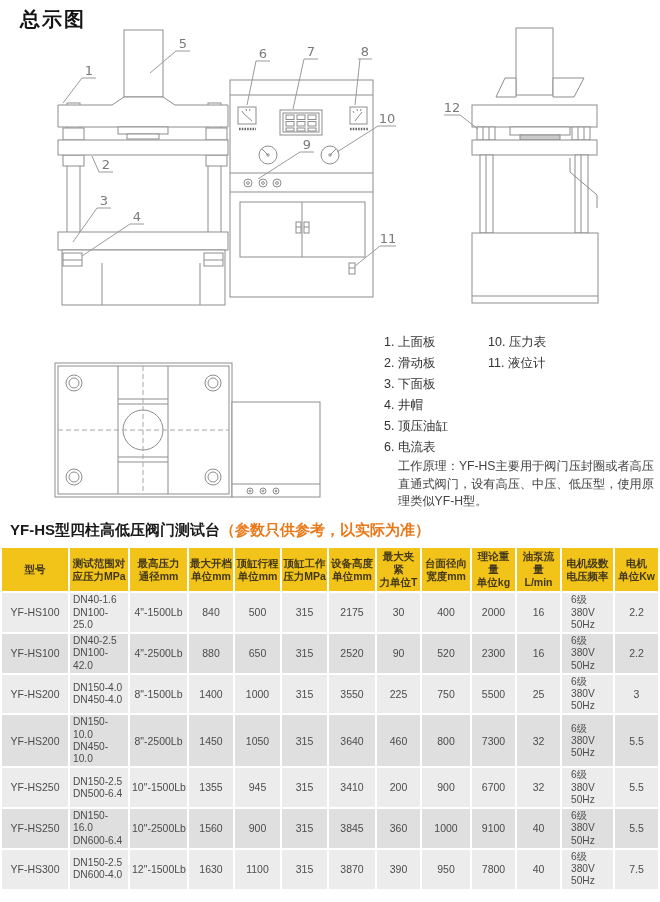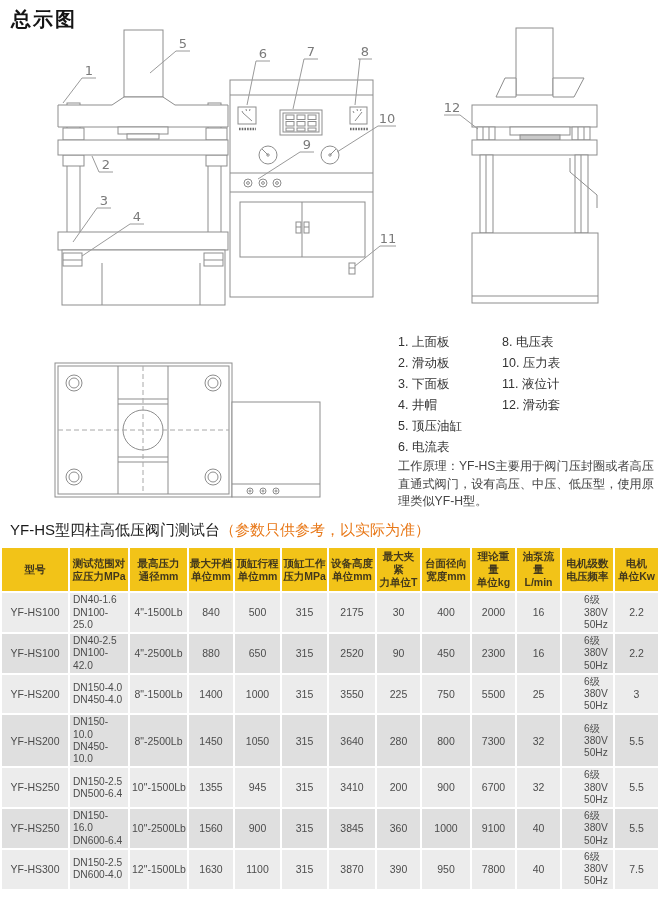--- a/index.html
+++ b/index.html
@@ -1,41 +1,41 @@
 <!DOCTYPE html>
 <html><head>
 <meta charset="utf-8">
 <style>
   html,body{margin:0;padding:0;background:#fff;}
   body{width:660px;height:902px;font-family:"Liberation Sans","DejaVu Sans",sans-serif;}
   .page{position:relative;width:660px;height:902px;overflow:hidden;background:#fff;}
-  .page-title{position:absolute;left:11px;top:6px;font-size:20px;font-weight:bold;letter-spacing:2px;color:#141414;}
+  .page-title{position:absolute;left:20px;top:6px;font-size:20px;font-weight:bold;letter-spacing:2px;color:#141414;}
   svg.diagram{position:absolute;left:0;top:25px;width:660px;height:492px;}
   .line{stroke:#8d8d8d;stroke-width:1;fill:none;}
   .solid{stroke:#8d8d8d;stroke-width:1;fill:#ffffff;}
   .leader{stroke:#9a9a9a;stroke-width:1;fill:none;}
   .dash{stroke:#a8a8a8;stroke-width:1;fill:none;stroke-dasharray:5 3;}
   .tinytext{stroke:#6b6b6b;stroke-width:2.4;stroke-dasharray:1.6 1.1;fill:none;}
   .hatch{fill:#c9c9c9;stroke:none;}
   .callout{font:13px "DejaVu Sans",sans-serif;fill:#7a7a7a;text-anchor:middle;}
-  .parts-list{position:absolute;left:398px;top:332px;width:262px;display:flex;}
+  .parts-list{position:absolute;left:384px;top:332px;width:262px;display:flex;}
   .parts-col{width:104px;}
   .parts-col.second{width:158px;}
   .part-item{font-size:12.5px;line-height:21px;color:#333;font-weight:500;white-space:nowrap;}
   .principle{position:absolute;left:398px;top:458px;width:262px;font-size:12.2px;line-height:1.45;color:#444;font-weight:400;}
-  .table-title{position:absolute;left:10px;top:521px;font-size:15px;font-weight:normal;white-space:nowrap;}
+  .table-title{position:absolute;left:10px;top:521px;font-size:15px;font-weight:bold;white-space:nowrap;}
   .table-title .main{color:#1a1a1a;}
   .table-title .note{color:#E87818;}
   table.spec{position:absolute;left:0;top:546px;width:660px;table-layout:fixed;border-collapse:separate;border-spacing:2px;}
   table.spec th{background:#F2C318;color:#42381c;font-size:10.5px;font-weight:bold;height:32px;padding:2px 1px;text-align:center;vertical-align:middle;white-space:pre-line;line-height:1.25;}
   table.spec td{height:27px;padding:1px 2px;font-size:10.5px;color:#4c4c4c;text-align:center;vertical-align:middle;white-space:pre-line;line-height:1.2;}
   table.spec tbody tr:nth-child(odd) td{background:#ECECEC;}
   table.spec tbody tr:nth-child(even) td{background:#DFDFDF;}
   table.spec td.c1{text-align:left;padding-left:3px;font-size:10.2px;}
-  table.spec td.c11{text-align:left;padding-left:22px;font-size:10.2px;}
+  table.spec td.c11{text-align:left;padding-left:9px;font-size:10.2px;}
 </style>
 </head>
 <body>
 
 <div class="page">
 
   <div class="page-title">总示图</div>
 
   <svg class="diagram" viewBox="0 0 660 492" xmlns="http://www.w3.org/2000/svg">
 
@@ -203,24 +203,22 @@
   <div class="parts-list">
     <div class="parts-col" id="parts-col-1">
         <div class="part-item">1. 上面板</div>
         <div class="part-item">2. 滑动板</div>
         <div class="part-item">3. 下面板</div>
         <div class="part-item">4. 井帽</div>
         <div class="part-item">5. 顶压油缸</div>
         <div class="part-item">6. 电流表</div>
       </div>
     <div class="parts-col second" id="parts-col-2">
-        <div class="part-item">8. 电压表</div>
         <div class="part-item">10. 压力表</div>
         <div class="part-item">11. 液位计</div>
-        <div class="part-item">12. 滑动套</div>
       </div>
   </div>
 
   <div class="principle">工作原理：YF-HS主要用于阀门压封圈或者高压直通式阀门，设有高压、中压、低压型，使用原理类似YF-H型。</div>
 
   <div class="table-title">
     <span class="main">YF-HS型四柱高低压阀门测试台</span><span class="note">（参数只供参考，以实际为准）</span>
   </div>
 
   <table class="spec">
@@ -289,21 +287,21 @@
         <tr>
           <td class="c0">YF-HS100</td>
           <td class="c1">DN40-2.5
 DN100-42.0</td>
           <td class="c2">4"-2500Lb</td>
           <td class="c3">880</td>
           <td class="c4">650</td>
           <td class="c5">315</td>
           <td class="c6">2520</td>
           <td class="c7">90</td>
-          <td class="c8">450</td>
+          <td class="c8">520</td>
           <td class="c9">2300</td>
           <td class="c10">16</td>
           <td class="c11">6级
 380V 50Hz</td>
           <td class="c12">2.2</td>
         </tr>
         <tr>
           <td class="c0">YF-HS200</td>
           <td class="c1">DN150-4.0
 DN450-4.0</td>
@@ -322,21 +320,21 @@
         </tr>
         <tr>
           <td class="c0">YF-HS200</td>
           <td class="c1">DN150-10.0
 DN450-10.0</td>
           <td class="c2">8"-2500Lb</td>
           <td class="c3">1450</td>
           <td class="c4">1050</td>
           <td class="c5">315</td>
           <td class="c6">3640</td>
-          <td class="c7">280</td>
+          <td class="c7">460</td>
           <td class="c8">800</td>
           <td class="c9">7300</td>
           <td class="c10">32</td>
           <td class="c11">6级
 380V 50Hz</td>
           <td class="c12">5.5</td>
         </tr>
         <tr>
           <td class="c0">YF-HS250</td>
           <td class="c1">DN150-2.5

